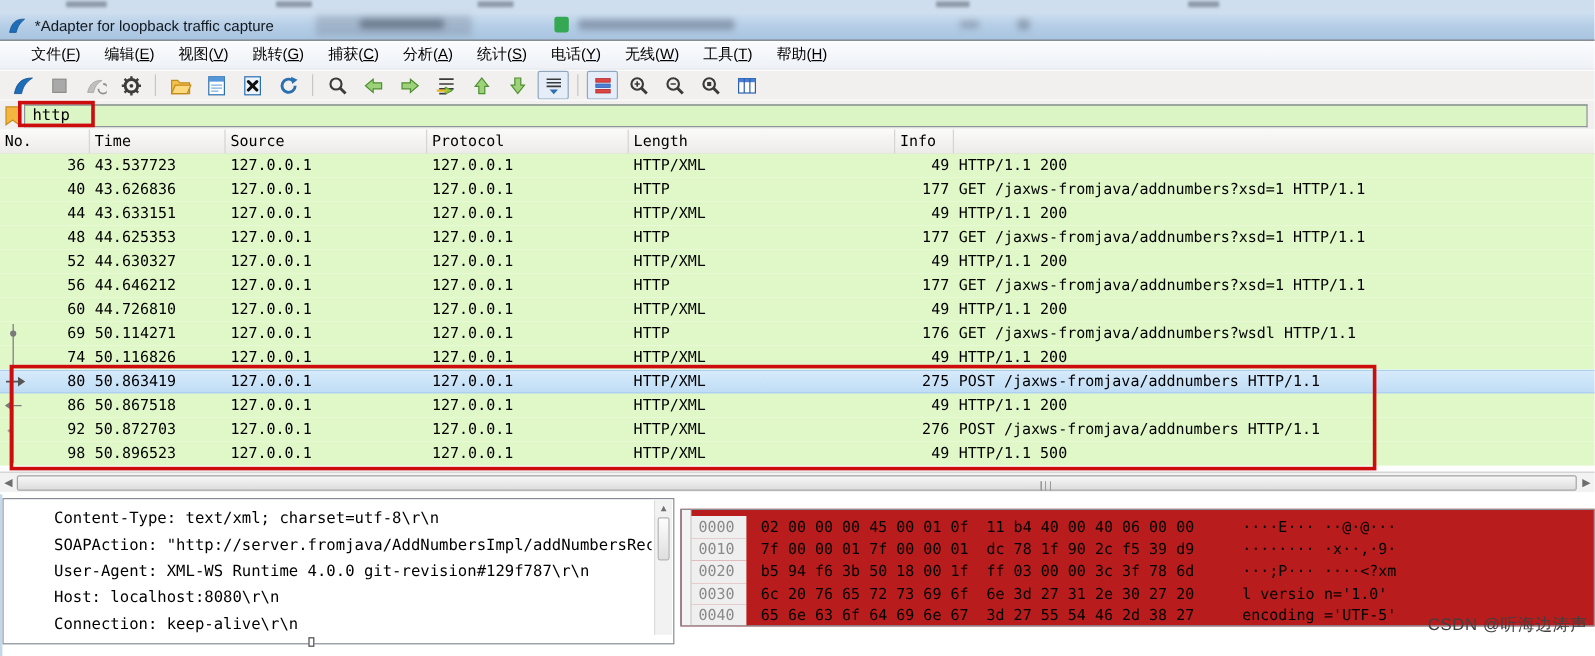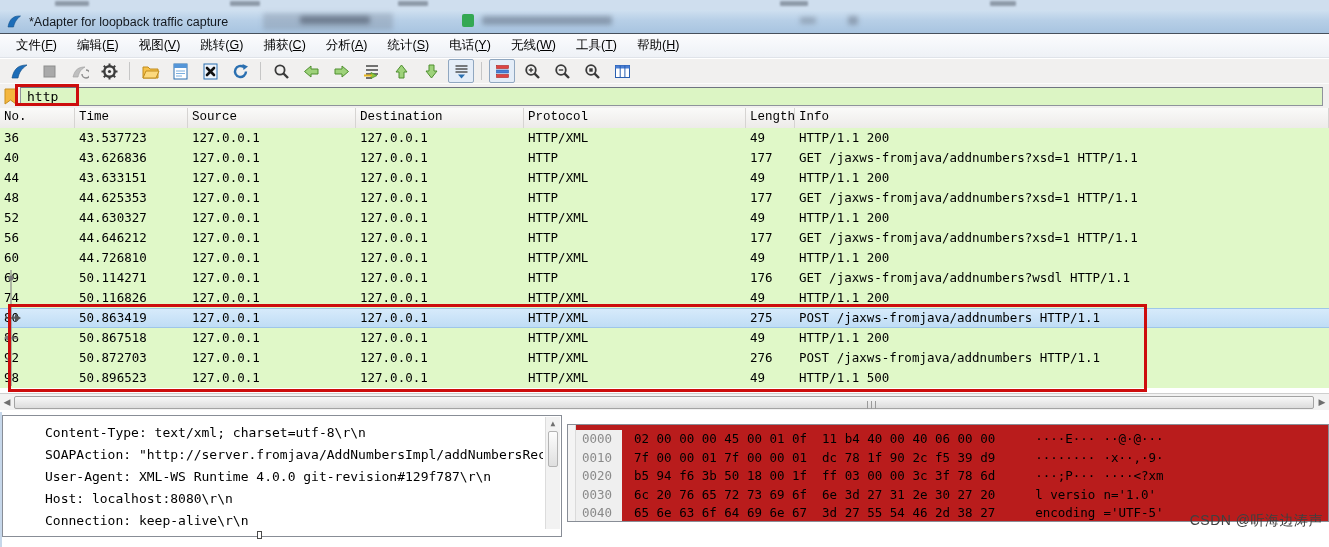--- a/index.html
+++ b/index.html
@@ -15,21 +15,21 @@
   #title-bar{position:absolute;left:0;top:10px;width:1329px;height:23px;
     background:linear-gradient(180deg,#cfe0f0 0%,#b7cfe7 45%,#a8c4e0 100%);
     border-bottom:1px solid #46505c;display:flex;align-items:center;}
   #title-text{margin-left:7px;color:#13181e;font-size:12.5px;}
   .blob{position:absolute;border-radius:2px;filter:blur(2.5px);}
   #win-icon{margin-left:6px;width:16px;height:15px;flex:0 0 auto;}
 
   
   #menu-bar{position:absolute;left:0;top:34px;width:1329px;height:24px;
     background:linear-gradient(180deg,#fbfcfe,#eef1f6);border-bottom:1px solid #dfe3e9;
-    display:flex;align-items:center;padding-left:6px;box-sizing:border-box;}
+    display:flex;align-items:center;padding-left:16px;box-sizing:border-box;}
   .menu-item{padding:3px 10px;color:#000;cursor:default;white-space:nowrap;}
   .menu-item u{text-decoration:underline;}
 
   
   #toolbar{position:absolute;left:0;top:59px;width:1329px;height:24px;background:#f1f0ef;
     display:flex;align-items:center;padding-left:4px;box-sizing:border-box;}
   .tb-group{display:flex;align-items:center;}
   .tb-sep{width:1px;height:18px;background:#c6c6c6;margin:0 5px;}
   .tb-btn{width:24px;height:22px;display:flex;align-items:center;justify-content:center;margin:0 2px;border:1px solid transparent;border-radius:2px;}
   .tb-btn.toggled{border:1px solid #90a7c0;background:#e4edf8;}
@@ -40,27 +40,27 @@
     border-top:1px solid #fbfbfb;display:flex;align-items:center;box-sizing:border-box;}
   #bookmark-icon{width:13px;height:17px;margin-left:4px;flex:0 0 auto;}
   #filter-input{margin-left:3px;width:1303px;height:19px;background:#dcf5c4;border:1px solid #8f939c;border-top-color:#6e7380;
     box-sizing:border-box;font-size:13px;padding:0 6px;color:#000;outline:none;}
 
   
   #packet-list{position:absolute;left:0;top:108px;width:1329px;height:284px;background:#fff;}
   #pl-header{position:absolute;left:0;top:0;width:1329px;height:20px;
     background:linear-gradient(180deg,#fafaf9,#edebe9);border-bottom:1px solid #c9c7c5;display:grid;
     grid-template-columns:75px 113px 168px 168px 222px 49px 1fr;}
-  .hcell{border-right:1px solid #d6d4d2;padding:2px 4px 0 4px;font-size:12.5px;white-space:nowrap;overflow:hidden;font-family:Liberation Mono, monospace;}
+  .hcell{border-right:1px solid #d6d4d2;padding:2px 4px 0 4px;font-size:12.5px;white-space:nowrap;overflow:hidden;}
   #pl-rows{position:absolute;left:0;top:20px;width:1329px;}
   .prow{height:20px;display:grid;grid-template-columns:75px 113px 168px 168px 222px 49px 1fr;background:#e0f8c8;
     font-size:12.5px;line-height:20px;white-space:nowrap;cursor:default;}
   .prow.selected{background:linear-gradient(180deg,#d8ebfb,#bedcf5);box-shadow:inset 0 1px 0 #9ec6e9, inset 0 -1px 0 #9ec6e9;}
   .pcell{overflow:hidden;padding:0 4px;}
-  .pcell.num{text-align:left;}
+  .pcell.num{text-align:right;}
 
   
   .ind{position:absolute;pointer-events:none;}
 
   
   .red-box{position:absolute;border:3px solid #cd0d0d;box-sizing:border-box;pointer-events:none;}
 
   
   #hscroll{position:absolute;left:0;top:393px;width:1329px;height:17px;background:#f2f2f2;border-top:1px solid #cfcfcf;box-sizing:border-box;}
   .hs-arrow{position:absolute;top:2px;width:12px;height:13px;color:#6e6e6e;font-size:9px;line-height:13px;text-align:center;}
@@ -301,21 +301,20 @@
       <path d="M1 1 h11 v15 l-5.5 -4 L1 16 Z" fill="#f4b63f" stroke="#c78f1e" stroke-width="1"></path>
     </svg>
     <input id="filter-input" class="mono" value="http" style="">
   </div>
 
   <div id="packet-list" class="mono">
     <div id="pl-header">
         <div class="hcell mono">No.</div>
         <div class="hcell mono">Time</div>
         <div class="hcell mono">Source</div>
-        <div class="hcell mono">Destination</div>
         <div class="hcell mono">Protocol</div>
         <div class="hcell mono">Length</div>
         <div class="hcell mono">Info</div>
       </div>
     <div id="pl-rows">
         <div class="prow">
           <div class="pcell num">36</div>
           <div class="pcell">43.537723</div>
           <div class="pcell">127.0.0.1</div>
           <div class="pcell">127.0.0.1</div>

